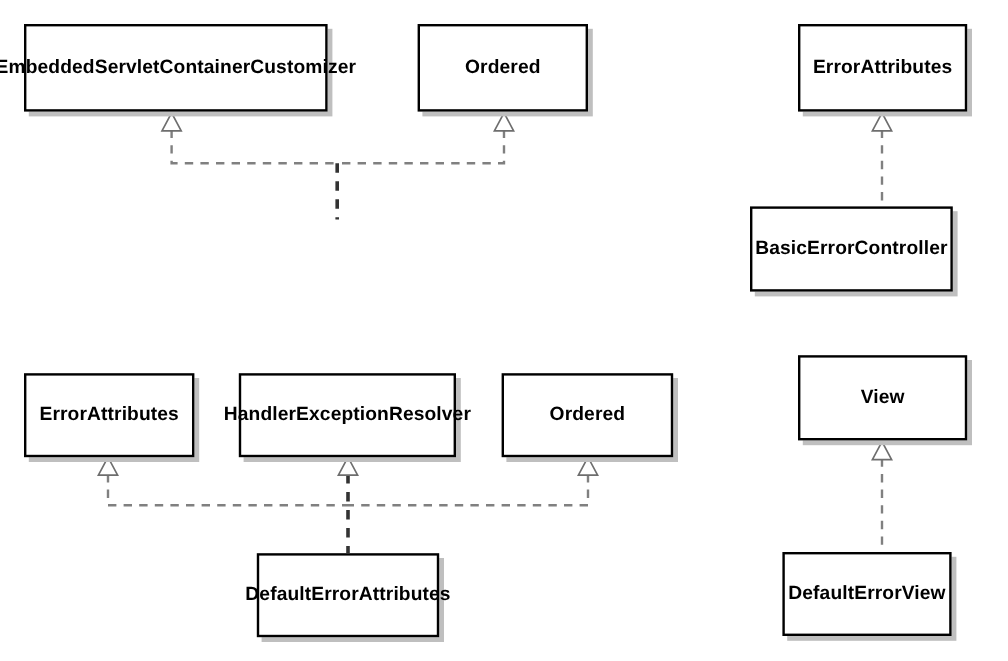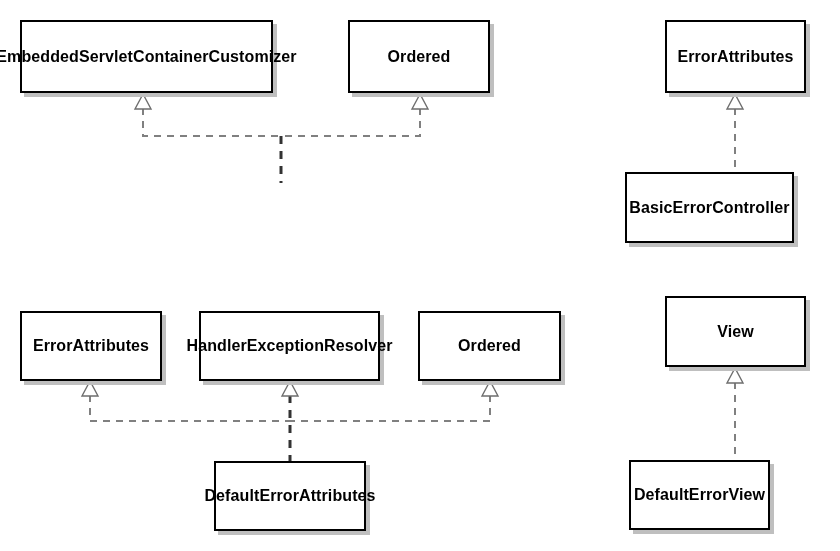--- a/index.html
+++ b/index.html
@@ -123,17 +123,17 @@
   </div>
 
   <div class="uml-class-box" style="left:665px; top:296px; width:141px; height:71px;">
     <span class="uml-class-name">View</span>
   </div>
 
   <div class="uml-class-box" style="left:214px; top:461px; width:152px; height:70px;">
     <span class="uml-class-name">DefaultErrorAttributes</span>
   </div>
 
-  <div class="uml-class-box" style="left:629px; top:460px; width:141px; height:70px;">
+  <div class="uml-class-box" style="left:652px; top:460px; width:141px; height:70px;">
     <span class="uml-class-name">DefaultErrorView</span>
   </div>
 
 </div>
 
 </body></html>

